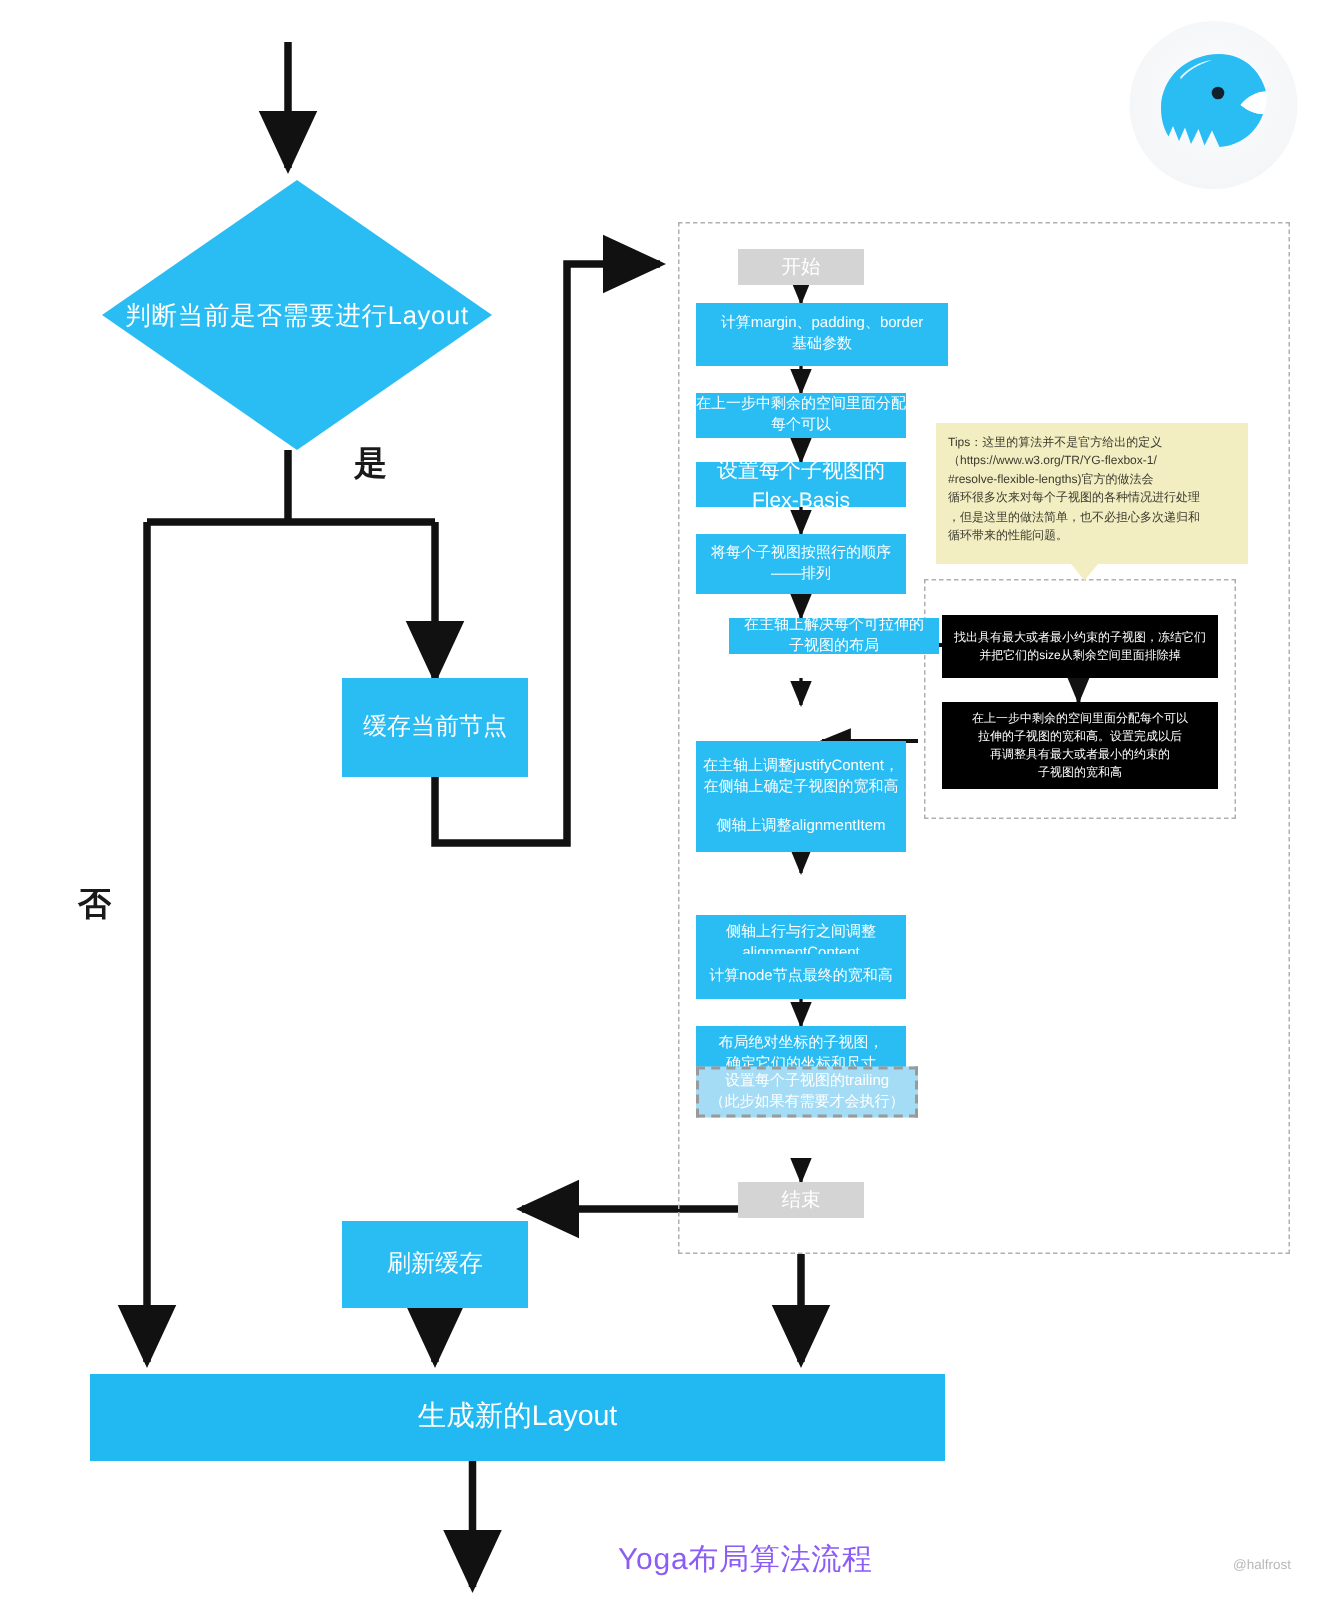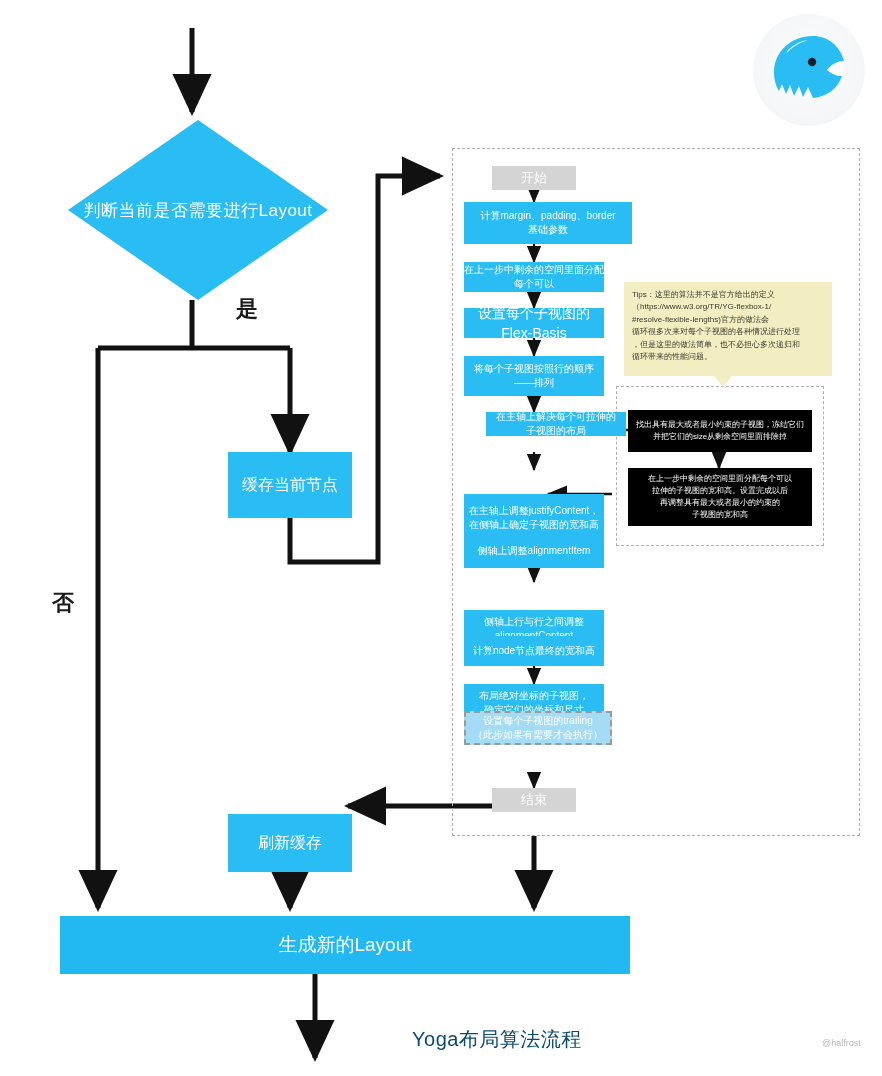--- a/index.html
+++ b/index.html
@@ -97,21 +97,21 @@
     font-size: 22px;
     font-weight: 600;
   }
 
   
   #caption {
     position: absolute;
     left: 412px;
     top: 1026px;
     font-size: 20px;
-    color: #0c4a6e;
+    color: #8b5cf6;
     letter-spacing: 0.5px;
     white-space: nowrap;
   }
   #watermark {
     position: absolute;
     left: 822px;
     top: 1038px;
     font-size: 9px;
     color: #b8b8b8;
     white-space: nowrap;

